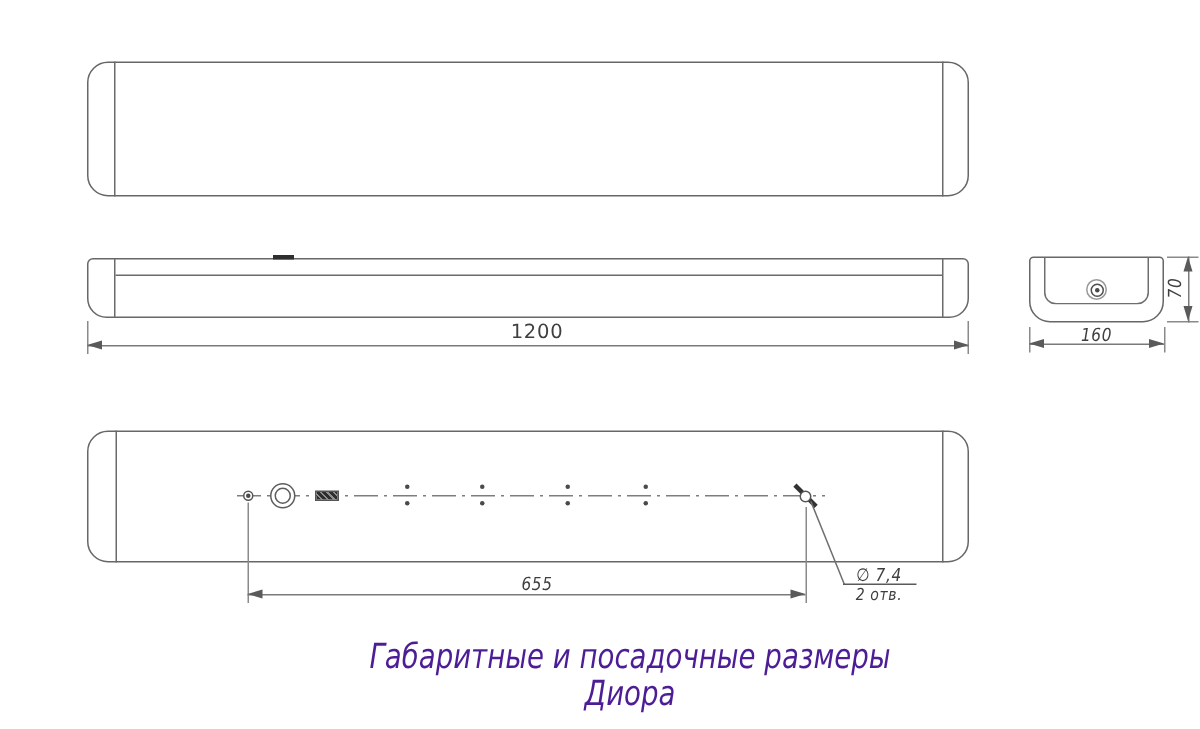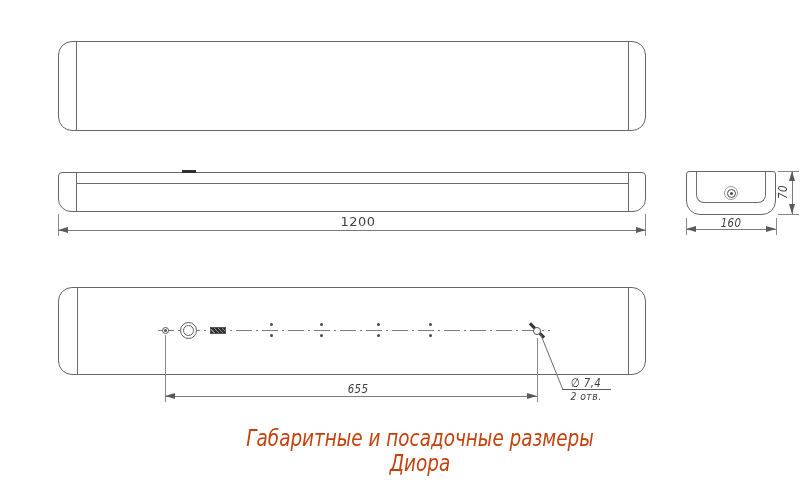--- a/index.html
+++ b/index.html
@@ -35,21 +35,21 @@
   
   .ring{position:absolute;border-radius:50%;box-sizing:border-box;background:#fff;}
   .dot{position:absolute;border-radius:50%;background:#4a4a4a;}
   
   .centerline{
     position:absolute;height:1px;
     background-image:repeating-linear-gradient(90deg,#7d7d7d 0 16px,transparent 16px 20px,#7d7d7d 20px 22px,transparent 22px 26px);
   }
   .caption{
     position:absolute;left:140px;top:425px;width:560px;text-align:center;
-    font-style:italic;color:#c2410c;
+    font-style:italic;color:#4c1d95;
   }
   .caption .cap1{font-size:23px;line-height:26px;transform:scaleX(0.8);}
   .caption .cap2{font-size:23px;line-height:25px;transform:scaleX(0.8);}
 </style>
 </head>
 <body>
 
 <div class="canvas">
 
   <div class="outline" style="left:58px;top:41px;width:588px;height:90px;border-radius:14px;"></div>

